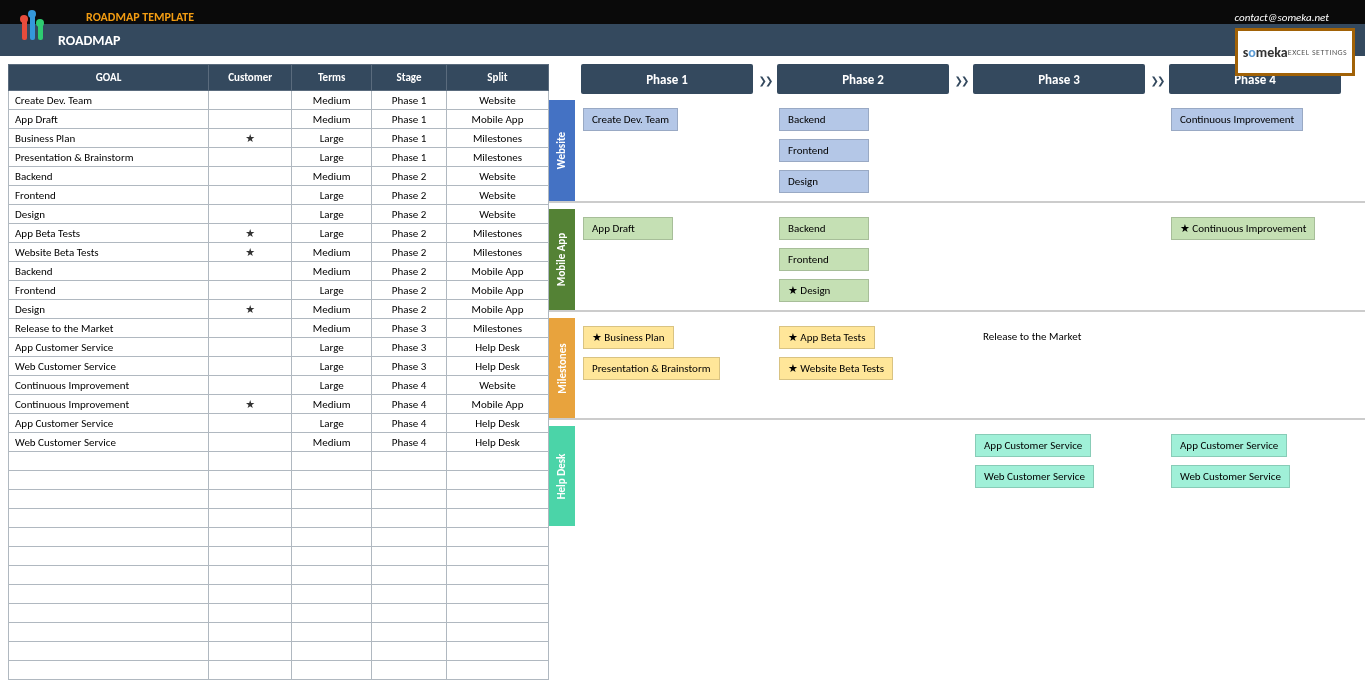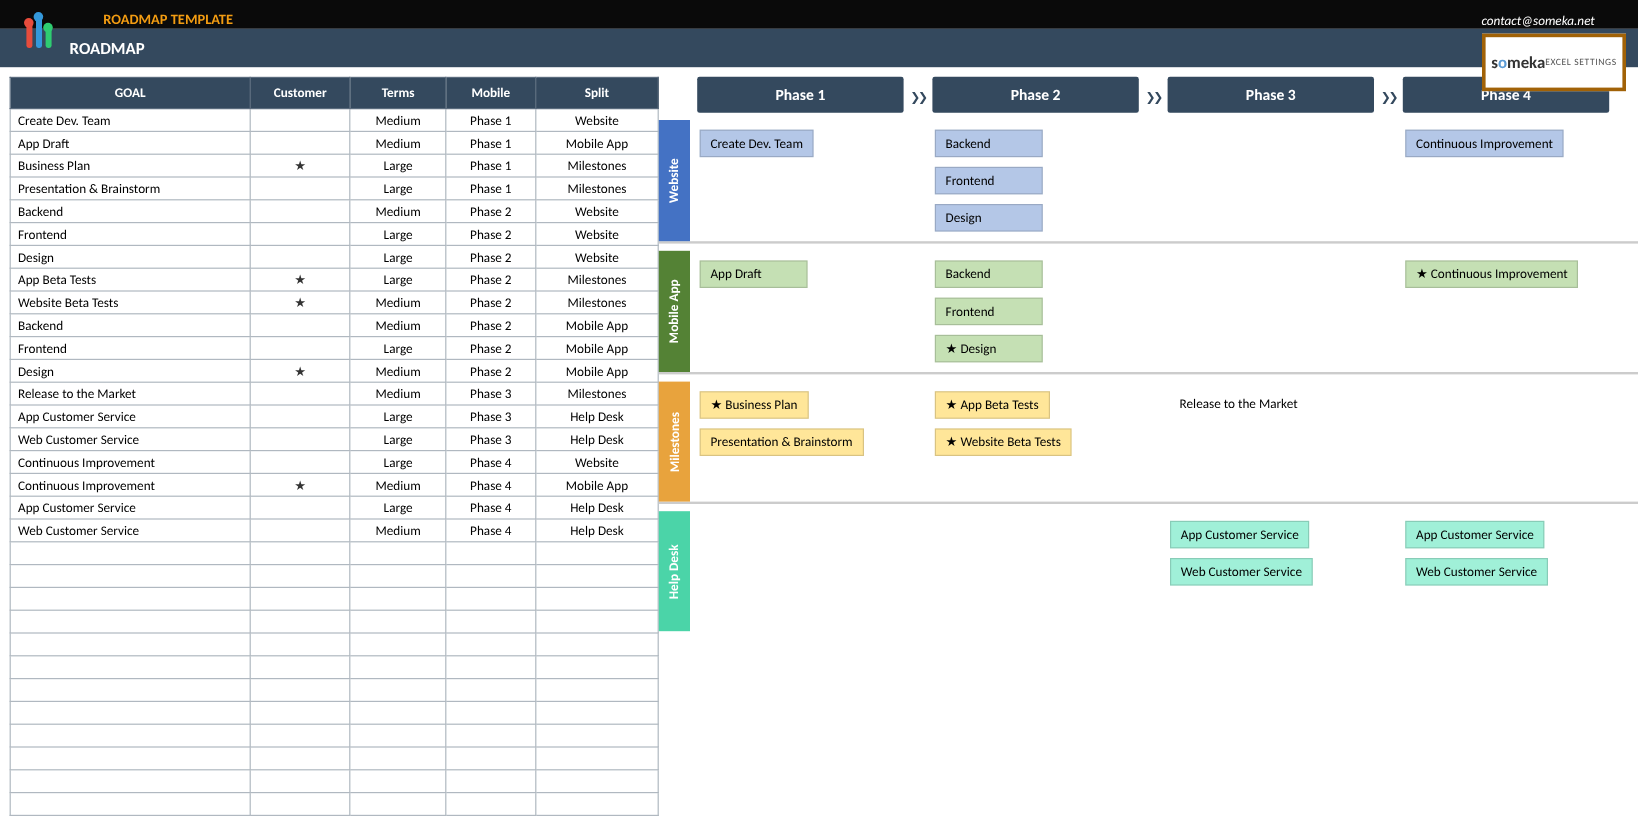--- a/index.html
+++ b/index.html
@@ -85,21 +85,21 @@
   </div>
 </div>
 
 <div class="main">
   <table class="grid">
     <thead>
         <tr id="grid-head">
           <th>GOAL</th>
           <th>Customer</th>
           <th>Terms</th>
-          <th>Mobile</th>
+          <th>Stage</th>
           <th>Split</th>
         </tr>
       </thead>
     <tbody id="grid-body">
         <tr>
           <td>Create Dev. Team</td>
           <td></td>
           <td>Medium</td>
           <td>Phase 1</td>
           <td>Website</td>

